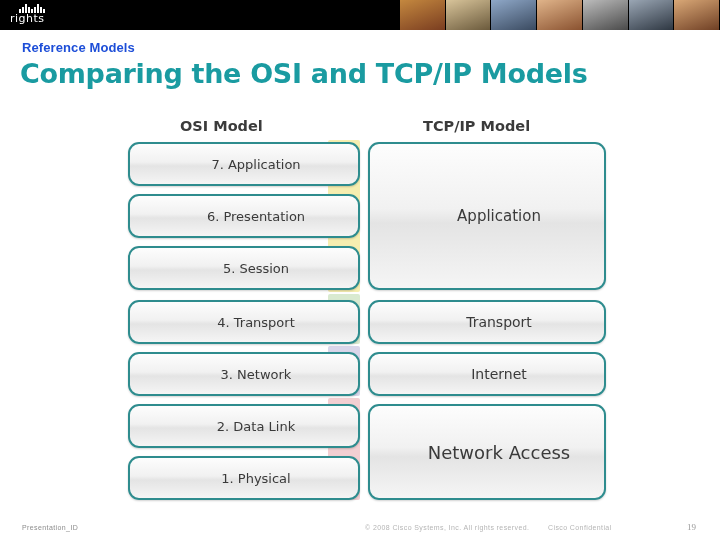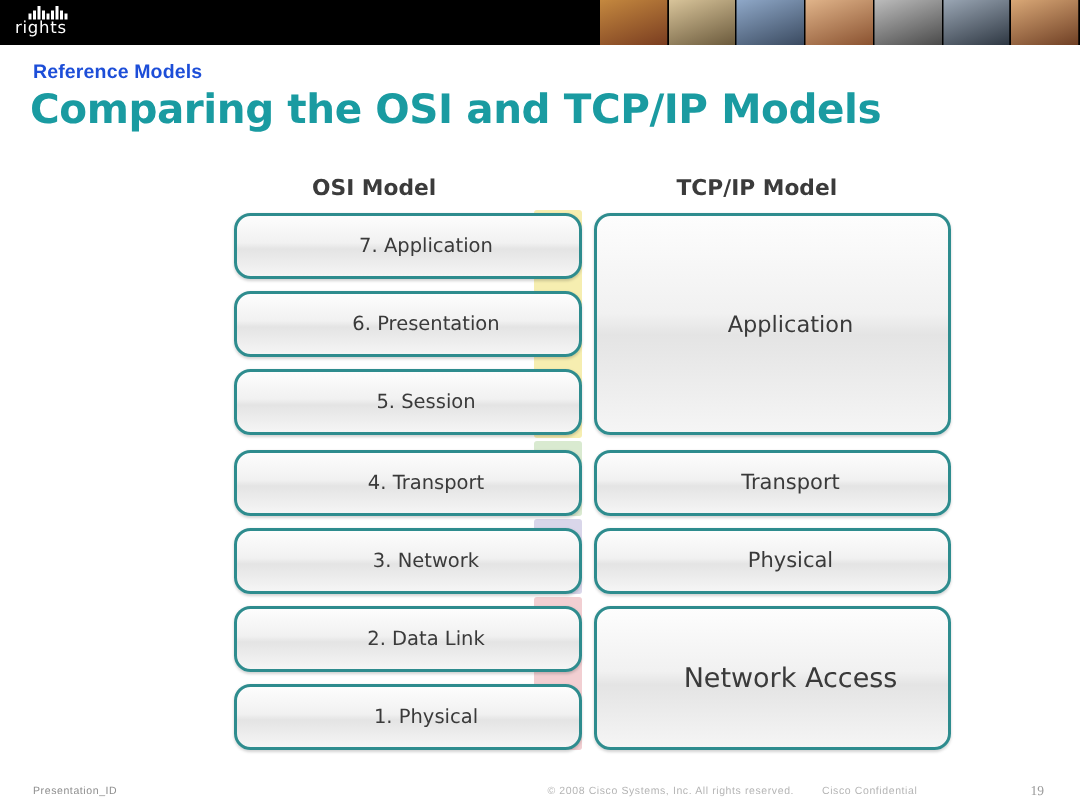--- a/index.html
+++ b/index.html
@@ -82,21 +82,21 @@
     font-size: 27px;
     font-weight: bold;
     color: #1a9ba1;
     letter-spacing: -0.3px;
     font-family: "DejaVu Sans", sans-serif;
   }
 
   
   .diagram {
     position: absolute;
-    left: 148px;
+    left: 120px;
     top: 112px;
     width: 470px;
     height: 390px;
   }
   .col-head {
     position: absolute;
     font-size: 14.5px;
     font-weight: bold;
     color: #3b3b3b;
     font-family: "DejaVu Sans", sans-serif;
@@ -234,21 +234,21 @@
     <span>1. Physical</span>
   </div>
 
   <div class="tcp-box" style="top:188px;height:40px;font-size:14px">
     <span>Transport</span>
   </div>
   <div class="tcp-box" style="top:30px;height:144px;font-size:15px">
     <span>Application</span>
   </div>
   <div class="tcp-box" style="top:240px;height:40px;font-size:14px">
-    <span>Physical</span>
+    <span>Internet</span>
   </div>
   <div class="tcp-box" style="top:292px;height:92px;font-size:18px">
     <span>Network Access</span>
   </div>
 </div>
 
 <div class="footer-left">Presentation_ID</div>
 <div class="footer-center">© 2008 Cisco Systems, Inc. All rights reserved.</div>
 <div class="footer-conf">Cisco Confidential</div>
 <div class="footer-page">19</div>

